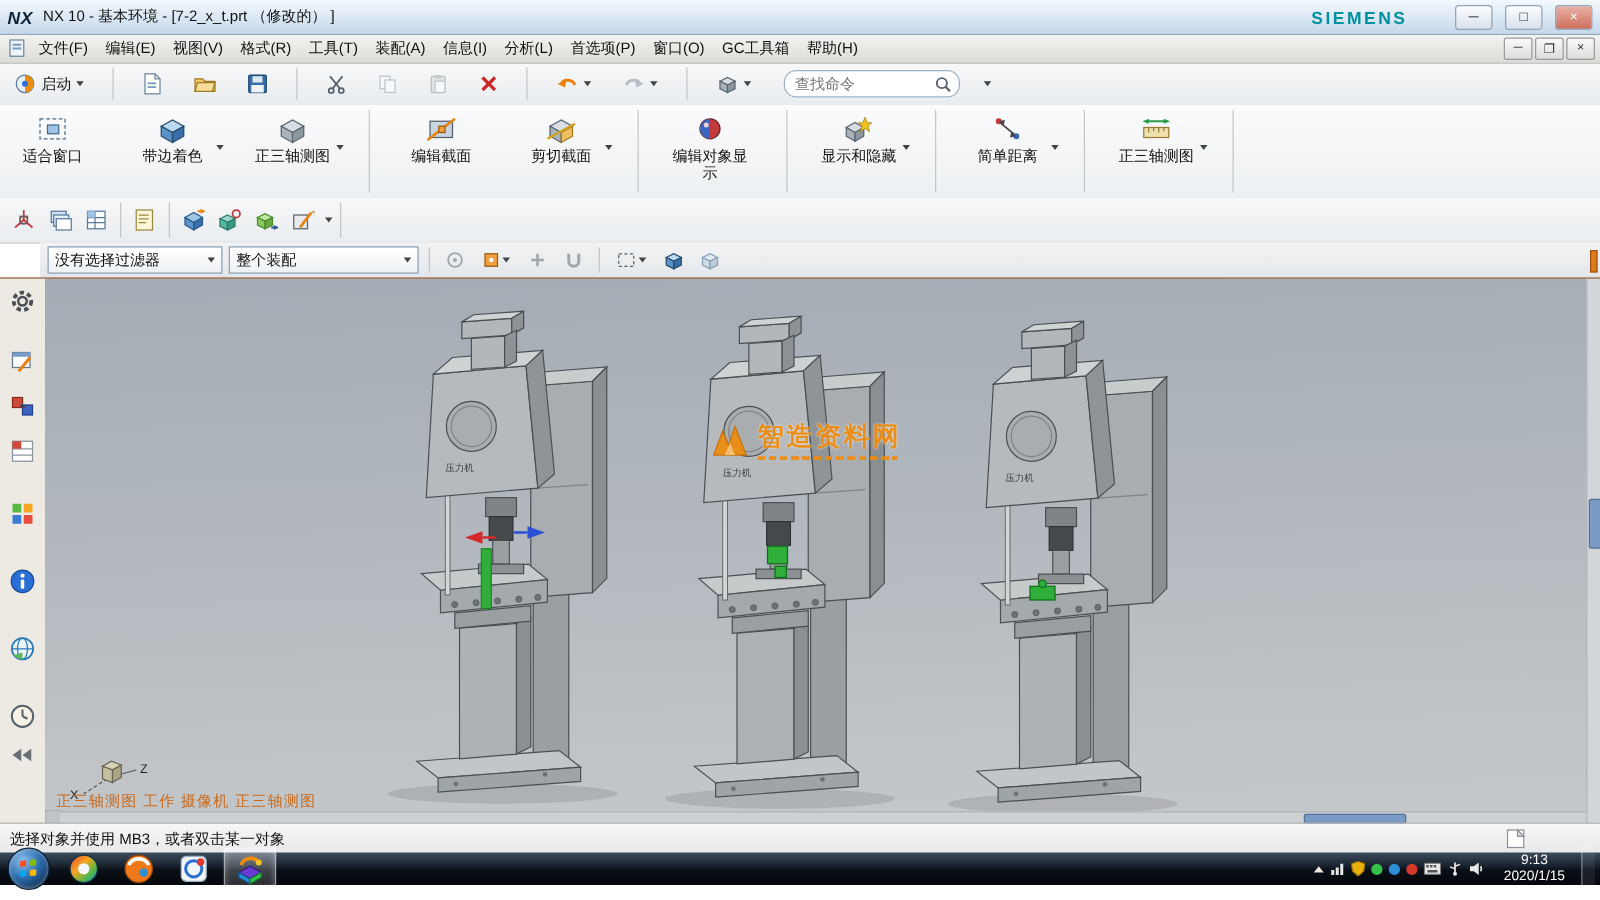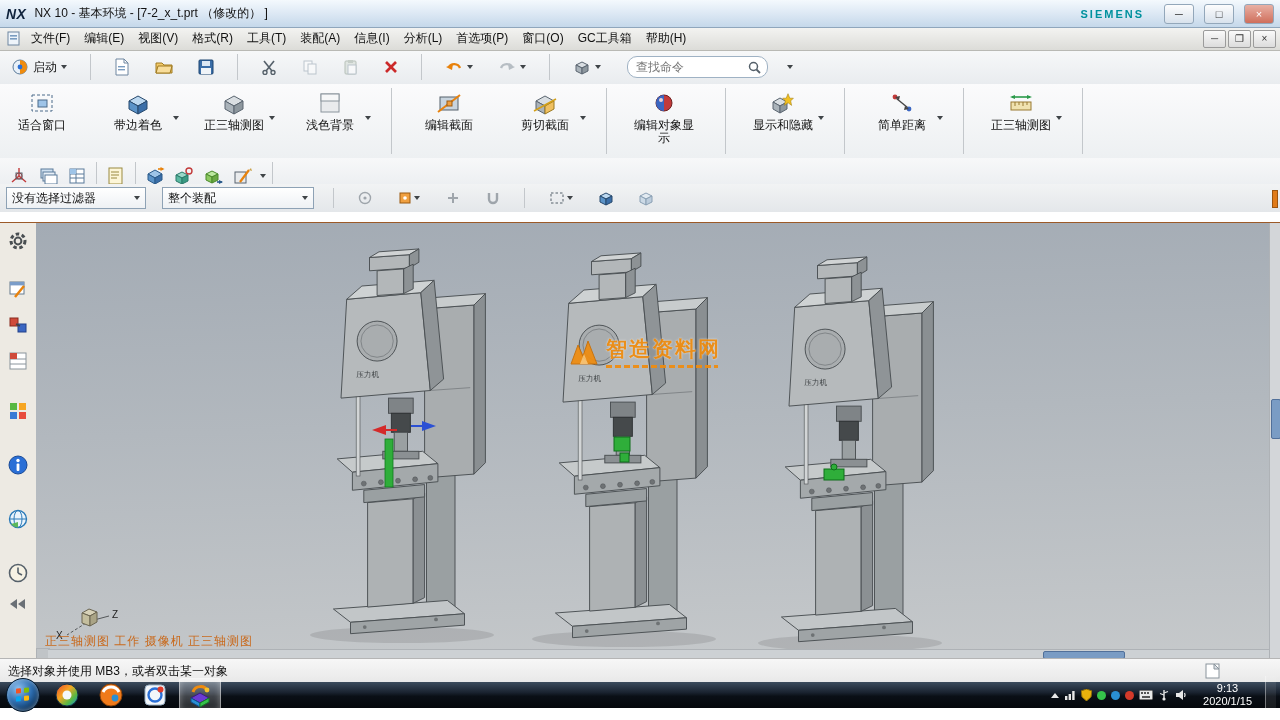--- a/index.html
+++ b/index.html
@@ -10,21 +10,21 @@
          border-right:3px solid transparent;border-top:4px solid #3f4447;}
   .vsep{width:1px;align-self:stretch;background:#c3c7cb;margin:4px 3px;}
   svg{display:block;}
 
   
   #titlebar{top:0;height:27px;background:linear-gradient(#f4f9fd 0%,#dfeaf5 45%,#c5d8ea 100%);
             border-bottom:1px solid #8fa6bc;padding:0 6px;gap:8px;z-index:20;}
   .nx-logo{font-weight:bold;font-style:italic;font-size:14px;color:#10233c;letter-spacing:0.5px;}
   .title-text{font-size:12px;color:#111;}
   .flex-spacer{flex:1;}
-  .siemens{font-weight:bold;font-size:11px;color:#00919e;letter-spacing:2px;margin-right:10px;}
+  .siemens{font-weight:bold;font-size:14px;color:#00919e;letter-spacing:2px;margin-right:28px;}
   .winbtn{width:28px;height:18px;display:flex;align-items:center;justify-content:center;
           font-size:11px;color:#333;background:linear-gradient(#fdfdfd,#d8e2ec);
           border:1px solid #93a7ba;border-radius:3px;margin-left:2px;}
   .winbtn.close{background:linear-gradient(#e9b0a4,#cf6f5c);color:#fff;}
 
   
   #menubar{top:27px;height:23px;background:linear-gradient(#f4f4f2,#dcdcd8);
            border-bottom:1px solid #b9b9b4;padding:0 4px;gap:0;z-index:19;}
   .menu-item{padding:3px 7px;font-size:12px;color:#111;white-space:nowrap;}
   .mdi-btn{width:21px;height:16px;display:flex;align-items:center;justify-content:center;
@@ -48,22 +48,22 @@
            padding:7px 10px 2px 6px;border-radius:2px;}
   .tb2-label{font-size:12px;line-height:13px;color:#111;text-align:center;max-width:62px;margin-top:4px;}
   .side-caret{position:absolute;right:1px;top:32px;}
 
   
   #toolbar3{top:158px;height:36px;background:linear-gradient(#f7f8f9,#e9ecef);
             border-bottom:1px solid #c7cbcf;padding:0 6px;gap:3px;}
   .tb3-btn{width:26px;height:26px;display:flex;align-items:center;justify-content:center;border-radius:2px;}
 
   
-  #selectionbar{top:184px;height:28px;background:linear-gradient(#f2f3f4,#e4e7ea);
-                padding:0 6px;gap:16px;}
+  #selectionbar{top:194px;height:28px;background:linear-gradient(#f2f3f4,#e4e7ea);
+                padding:0 6px;gap:5px;margin-left:32px;}
   .combo{display:flex;align-items:center;justify-content:space-between;height:20px;
          background:linear-gradient(#ffffff,#eef1f4);border:1px solid #8ea2b5;
          padding:0 5px;font-size:12px;color:#111;}
   .sb-btn{width:24px;height:22px;display:flex;align-items:center;justify-content:center;gap:2px;border-radius:2px;}
   .orange-handle{position:absolute;right:2px;top:6px;width:4px;height:16px;background:#e07b1a;border:1px solid #9c5410;}
 
   
   #main{position:absolute;top:222px;left:0;right:0;height:436px;border-top:1px solid #9c5a28;background:#aab1b8;}
   #resourcebar{position:absolute;left:0;top:0;width:36px;height:100%;background:#edeae3;
                border-right:1px solid #b9b6ad;display:flex;flex-direction:column;align-items:center;}
@@ -290,30 +290,20 @@
   </div>
   <div class="tb2-btn">
     <span>
         <svg width="26" height="24">
           <polygon points="4,10 13,5 22,10 13,15" fill="#d9dee2" stroke="#5a6570"></polygon>
           <polygon points="4,10 13,15 13,23 4,18" fill="#aab3ba" stroke="#5a6570"></polygon>
           <polygon points="13,15 22,10 22,18 13,23" fill="#8d979e" stroke="#5a6570"></polygon>
         </svg>
       </span>
     <span class="tb2-label">正三轴测图</span>
-    <span class="caret side-caret"></span>
-  </div>
-  <div class="tb2-btn">
-    <span>
-        <svg width="26" height="24">
-          <rect x="4" y="3" width="18" height="18" fill="#e9ebed" stroke="#8a949c"></rect>
-          <rect x="4" y="3" width="18" height="7" fill="#f6f7f8" stroke="#8a949c"></rect>
-        </svg>
-      </span>
-    <span class="tb2-label">浅色背景</span>
     <span class="caret side-caret"></span>
   </div>
   <span class="vsep"></span>
   <div class="tb2-btn">
     <span>
         <svg width="26" height="24">
           <rect x="4" y="6" width="18" height="13" fill="#c8d4de" stroke="#55606a"></rect>
           <line x1="2" y1="21" x2="24" y2="4" stroke="#e8820c" stroke-width="2"></line>
           <rect x="11" y="10" width="5" height="5" fill="#f0a040" stroke="#9c5a10"></rect>
         </svg>

